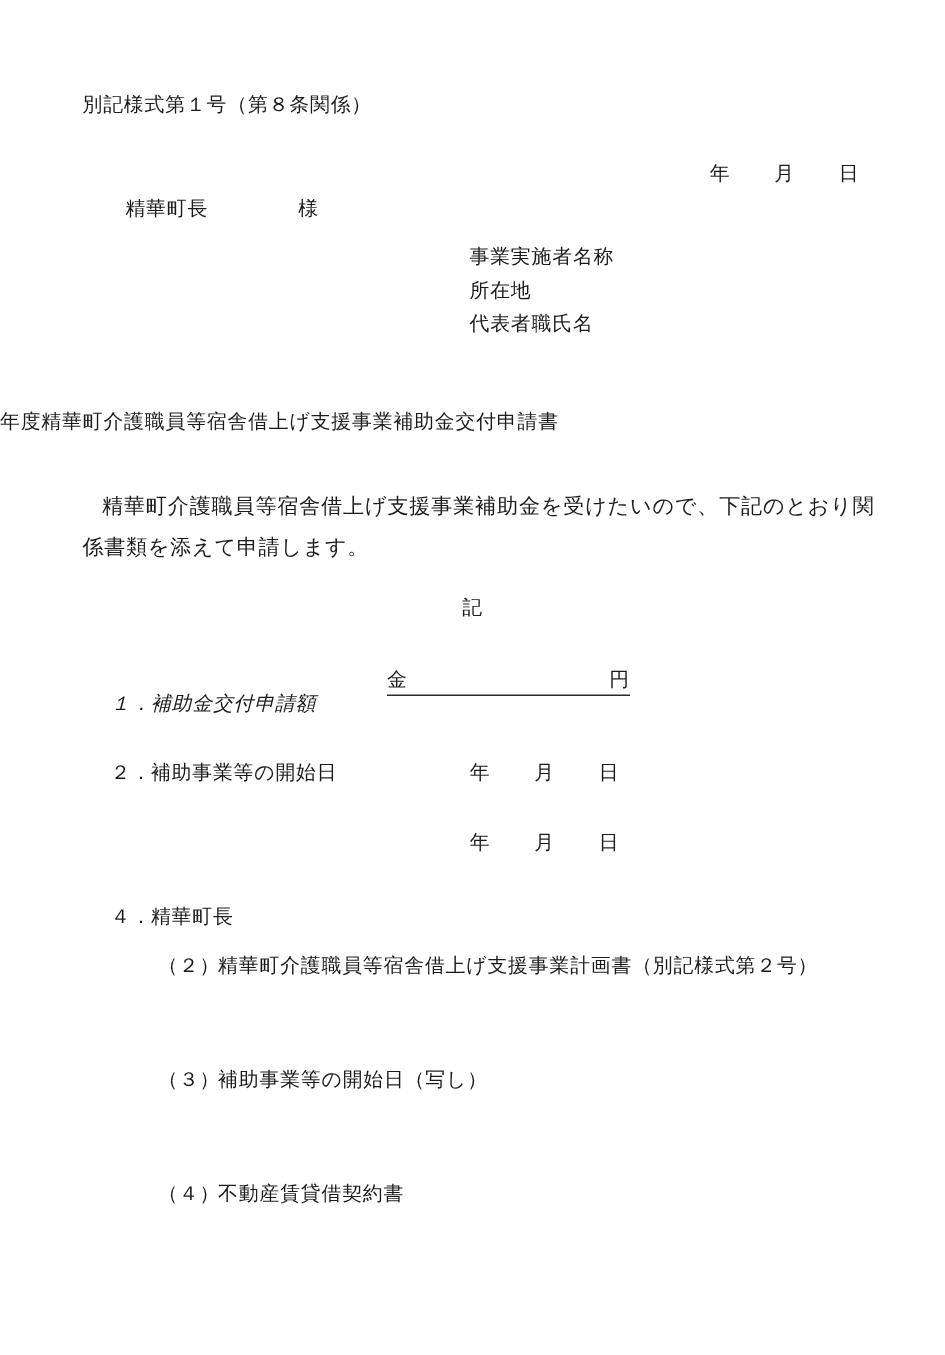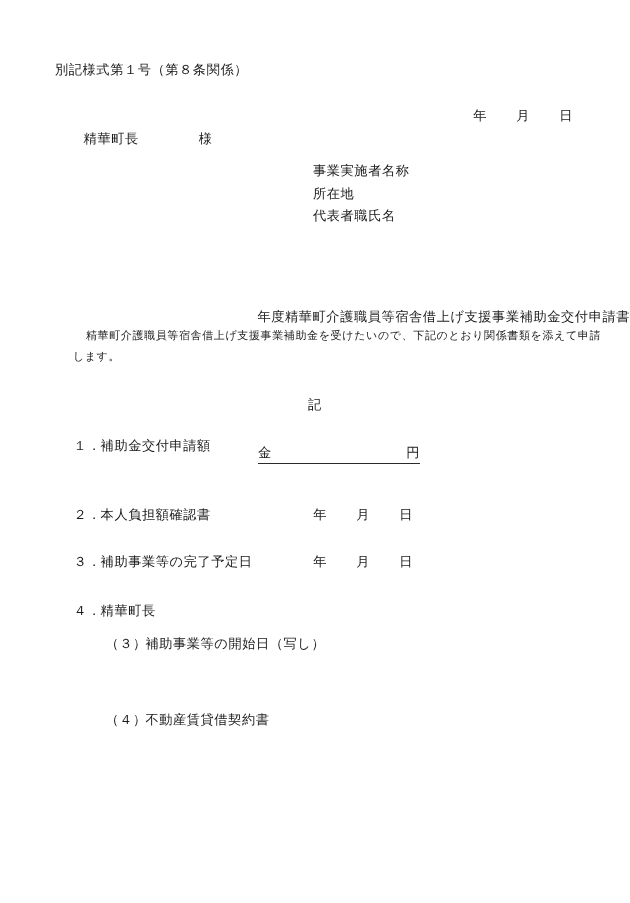--- a/index.html
+++ b/index.html
@@ -68,34 +68,33 @@
     white-space: pre;
     letter-spacing: 0.6px;
   }
 
   
   .doc-title {
     position: absolute;
     left: 0;
     right: 0;
     top: 272px;
-    text-align: right;
-    font-size: 13.2px;
-    letter-spacing: 0.6px;
-    white-space: pre;
-    margin-top: 36px;
+    text-align: left;
+    font-size: 13.2px;
+    letter-spacing: 0.6px;
+    white-space: pre;
   }
 
   
   .body-para {
     position: absolute;
-    left: 73px;
+    left: 55px;
     top: 325px;
     width: 528px;
-    font-size: 11px;
+    font-size: 14px;
     line-height: 1.95;
     text-align: justify;
     text-justify: inter-ideograph;
     text-indent: 13px;
     letter-spacing: 0.55px;
   }
 
   
   .ki {
     position: absolute;
@@ -108,21 +107,21 @@
   }
 
   
   .item {
     position: absolute;
     left: 58px;
     font-size: 13.2px;
     white-space: pre;
     letter-spacing: 0.6px;
   }
-  .item-1 { top: 421px; }
+  .item-1 { top: 444px; font-style: italic; }
   .item-2 { top: 490px; }
   .item-3 { top: 537px; }
   .item-4 { top: 586px; }
 
   .item .num {
     display: inline-block;
     width: 27px;
   }
 
   
@@ -200,38 +199,38 @@
   <div class="ki">記</div>
 
   <div class="item item-1">
     <span class="num">１．</span><span>補助金交付申請額</span>
   </div>
   <div class="amount-field">
     <span>金</span><span>円</span>
   </div>
 
   <div class="item item-2">
-    <span class="num">２．</span><span>本人負担額確認書</span>
+    <span class="num">２．</span><span>補助事業等の開始日</span>
   </div>
   <div class="date-row date-2">
     <span class="cell">年</span><span class="cell">月</span><span>日</span>
   </div>
 
-  <div class="item item-3">
-    <span class="num">３．</span><span>補助事業等の完了予定日</span>
-  </div>
   <div class="date-row date-3">
     <span class="cell">年</span><span class="cell">月</span><span>日</span>
   </div>
 
   <div class="item item-4">
     <span class="num">４．</span><span>精華町長</span>
   </div>
 
   <div class="attach-list">
+    <div class="attach-item">
+      <span class="idx">（２）</span><span>精華町介護職員等宿舎借上げ支援事業計画書（別記様式第２号）</span>
+    </div>
     <div class="attach-item">
       <span class="idx">（３）</span><span>補助事業等の開始日（写し）</span>
     </div>
     <div class="attach-item">
       <span class="idx">（４）</span><span>不動産賃貸借契約書</span>
     </div>
 
   </div>
 
 </div>

